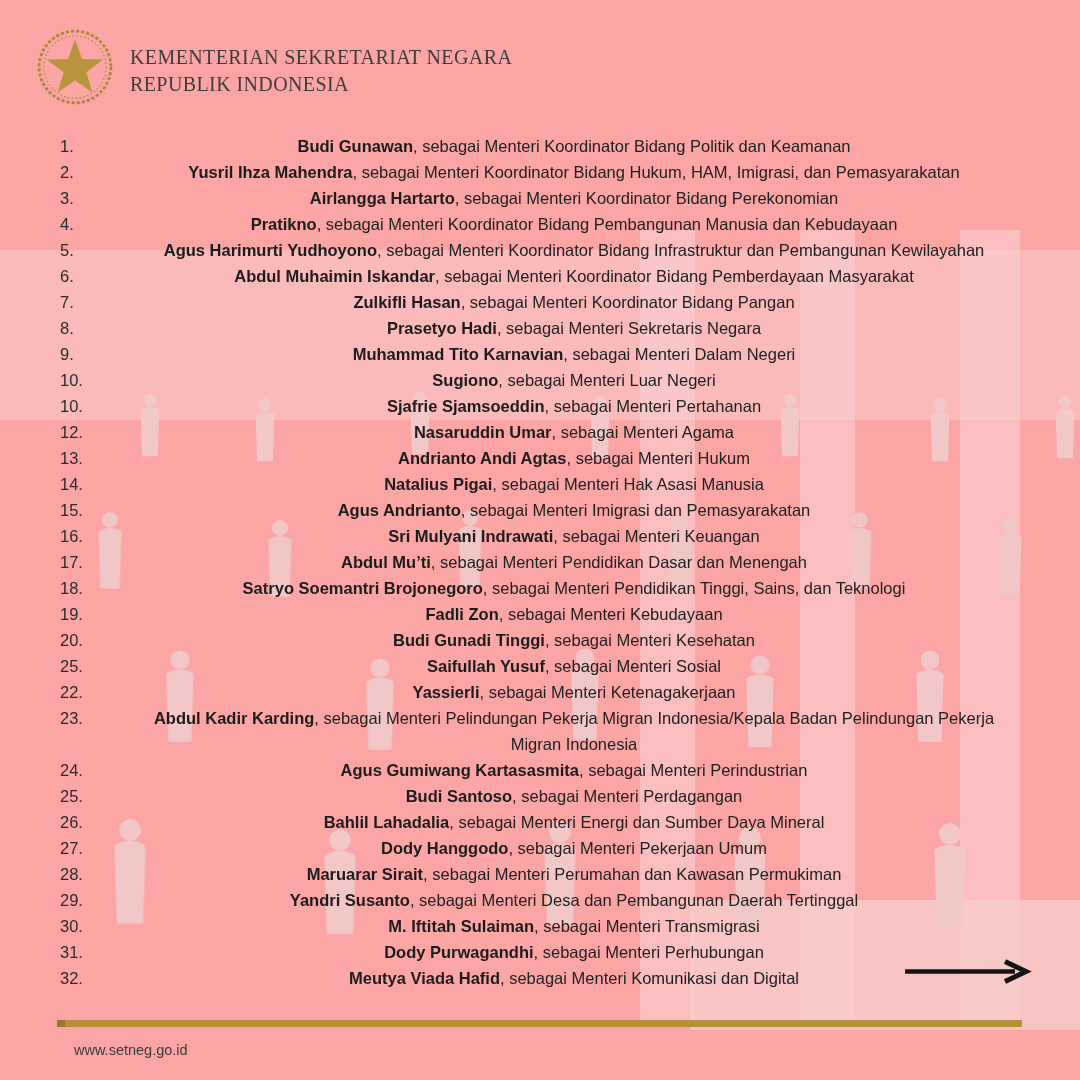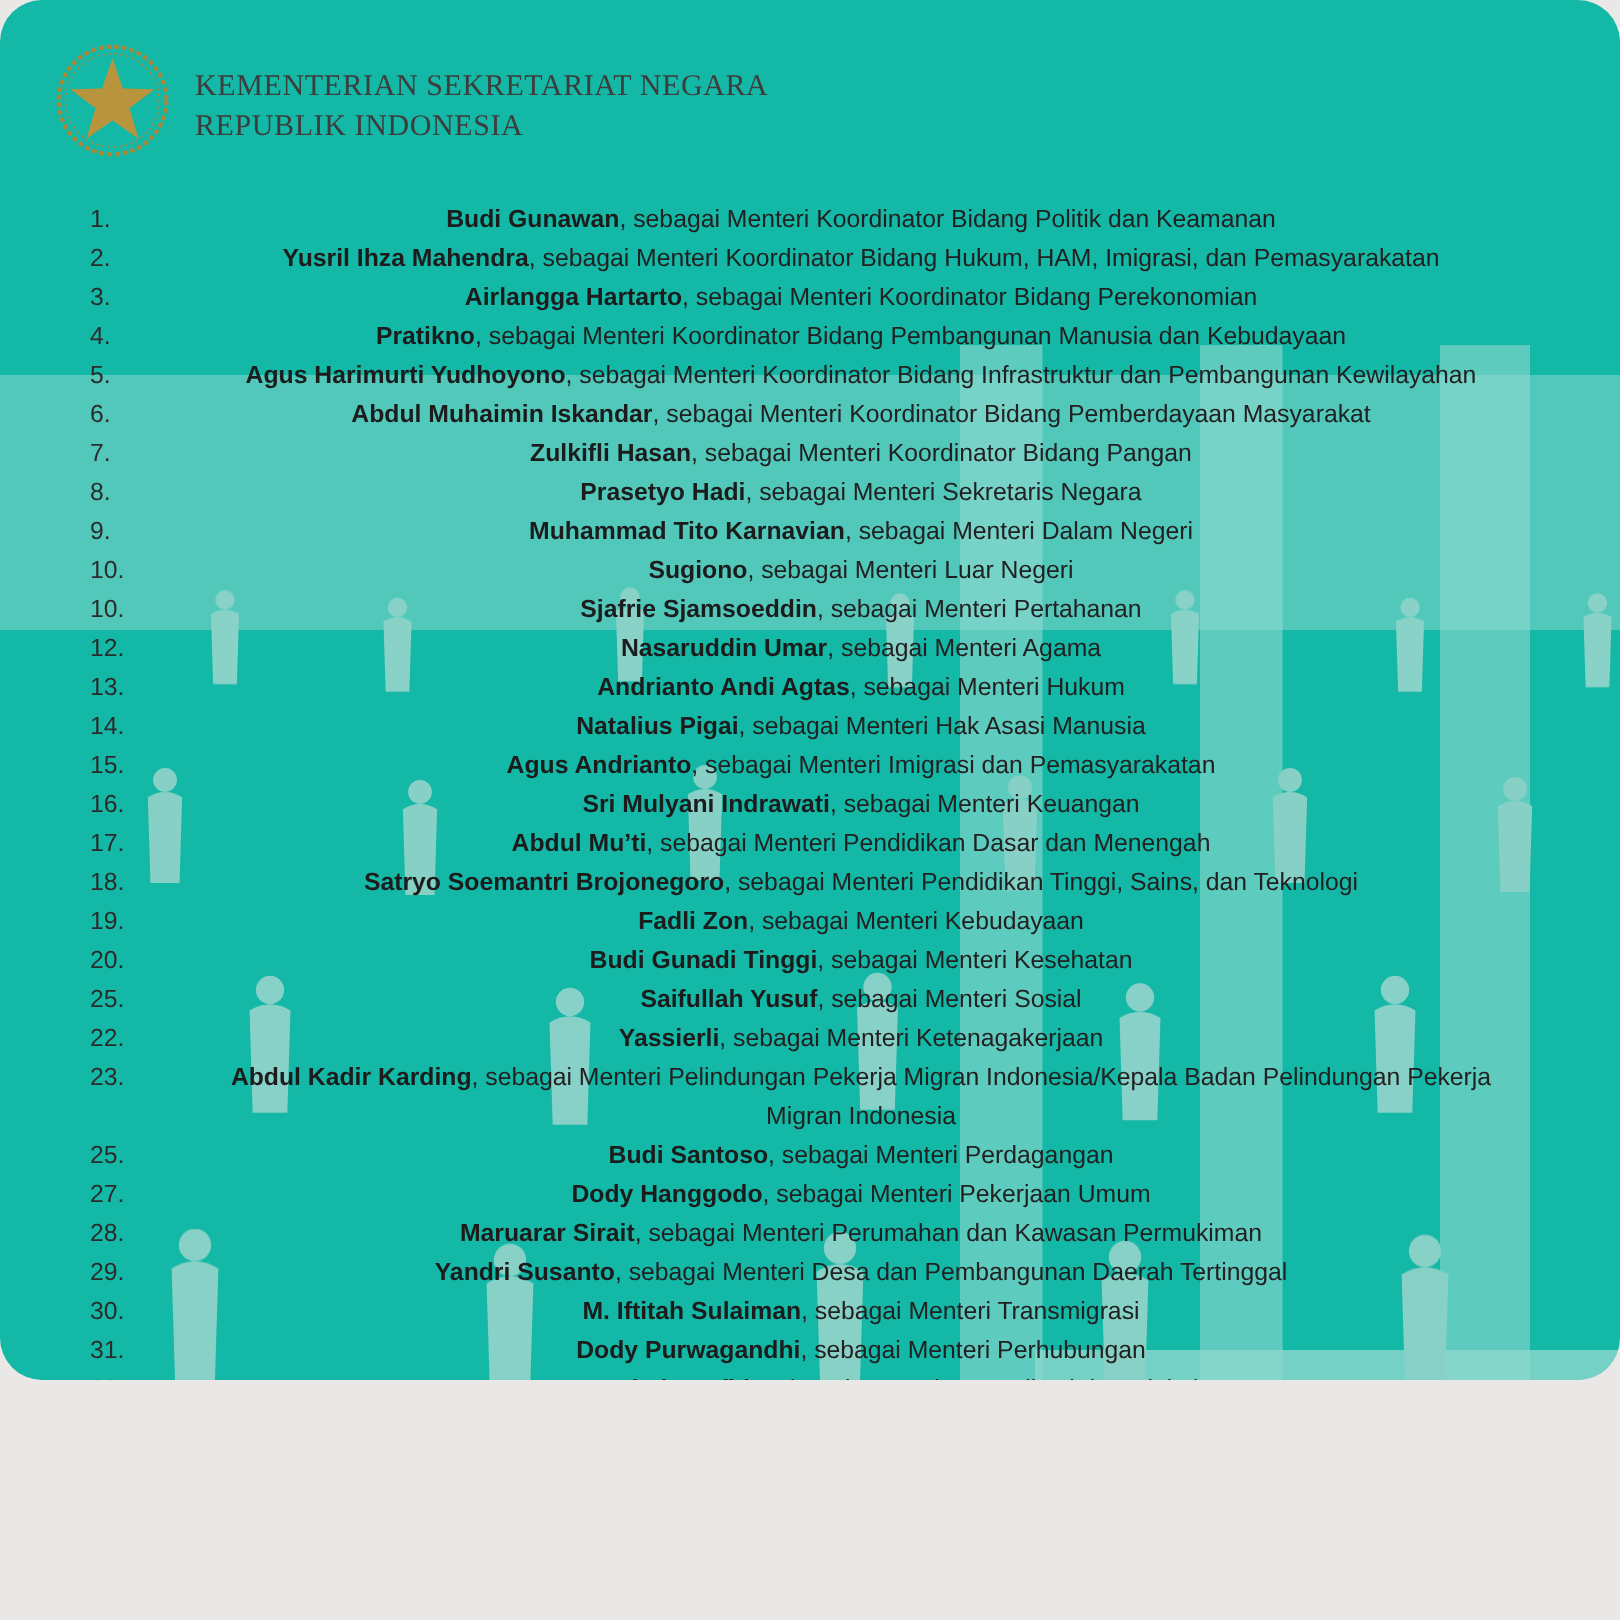--- a/index.html
+++ b/index.html
@@ -1,27 +1,26 @@
 <!DOCTYPE html>
 <html><head>
 <meta charset="utf-8">
 <style>
   html, body { margin: 0; padding: 0; background: #e9e8e6; }
   * { box-sizing: border-box; }
 
   .canvas {
     position: relative;
     width: 1080px;
-    height: 920px;
+    height: 1080px;
     margin: 0 auto;
-    background: #14b8a6;
+    background: #fca5a5;
     overflow: hidden;
     font-family: "Liberation Sans", sans-serif;
     color: #212121;
-    border-radius: 28px;
   }
 
   
   .watermark {
     position: absolute;
     inset: 0;
     pointer-events: none;
   }
 
   
@@ -262,26 +261,34 @@
     <li class="row">
       <span class="num">22.</span>
       <span class="entry"><strong class="name">Yassierli</strong><span class="role">, sebagai Menteri Ketenagakerjaan</span></span>
     </li>
 
     <li class="row">
       <span class="num">23.</span>
       <span class="entry"><strong class="name">Abdul Kadir Karding</strong><span class="role">, sebagai Menteri Pelindungan Pekerja Migran Indonesia/Kepala Badan Pelindungan Pekerja</span><span class="line2">Migran Indonesia</span></span>
     </li>
 
+    <li class="row">
+      <span class="num">24.</span>
+      <span class="entry"><strong class="name">Agus Gumiwang Kartasasmita</strong><span class="role">, sebagai Menteri Perindustrian</span></span>
+    </li>
 
     <li class="row">
       <span class="num">25.</span>
       <span class="entry"><strong class="name">Budi Santoso</strong><span class="role">, sebagai Menteri Perdagangan</span></span>
     </li>
 
+    <li class="row">
+      <span class="num">26.</span>
+      <span class="entry"><strong class="name">Bahlil Lahadalia</strong><span class="role">, sebagai Menteri Energi dan Sumber Daya Mineral</span></span>
+    </li>
 
     <li class="row">
       <span class="num">27.</span>
       <span class="entry"><strong class="name">Dody Hanggodo</strong><span class="role">, sebagai Menteri Pekerjaan Umum</span></span>
     </li>
 
     <li class="row">
       <span class="num">28.</span>
       <span class="entry"><strong class="name">Maruarar Sirait</strong><span class="role">, sebagai Menteri Perumahan dan Kawasan Permukiman</span></span>
     </li>

